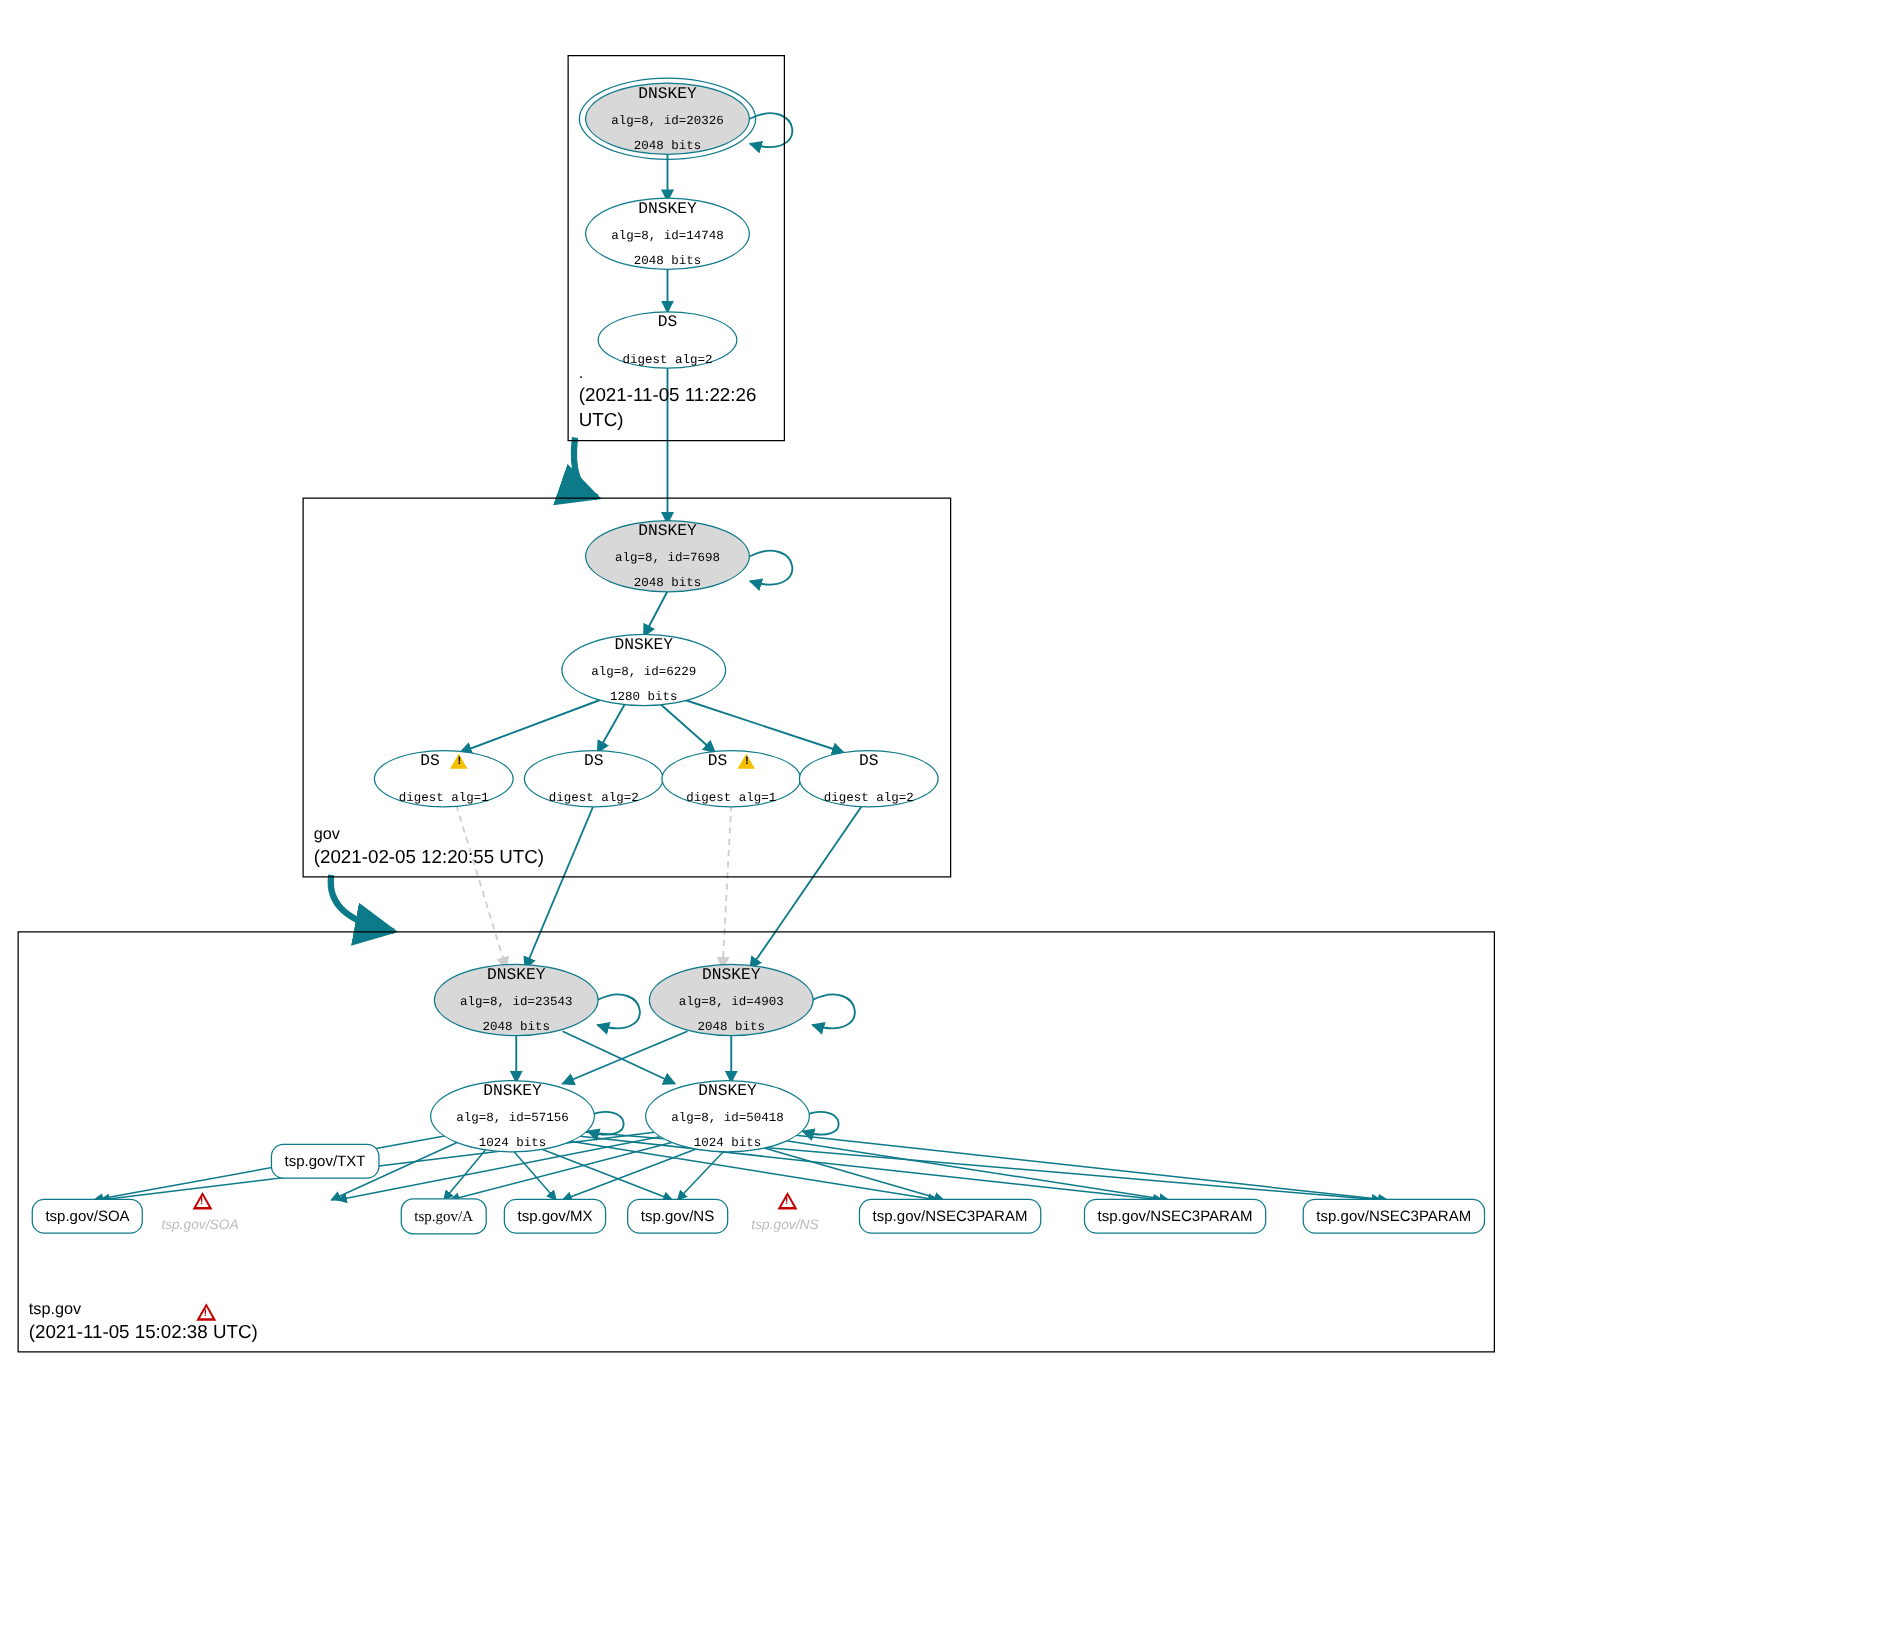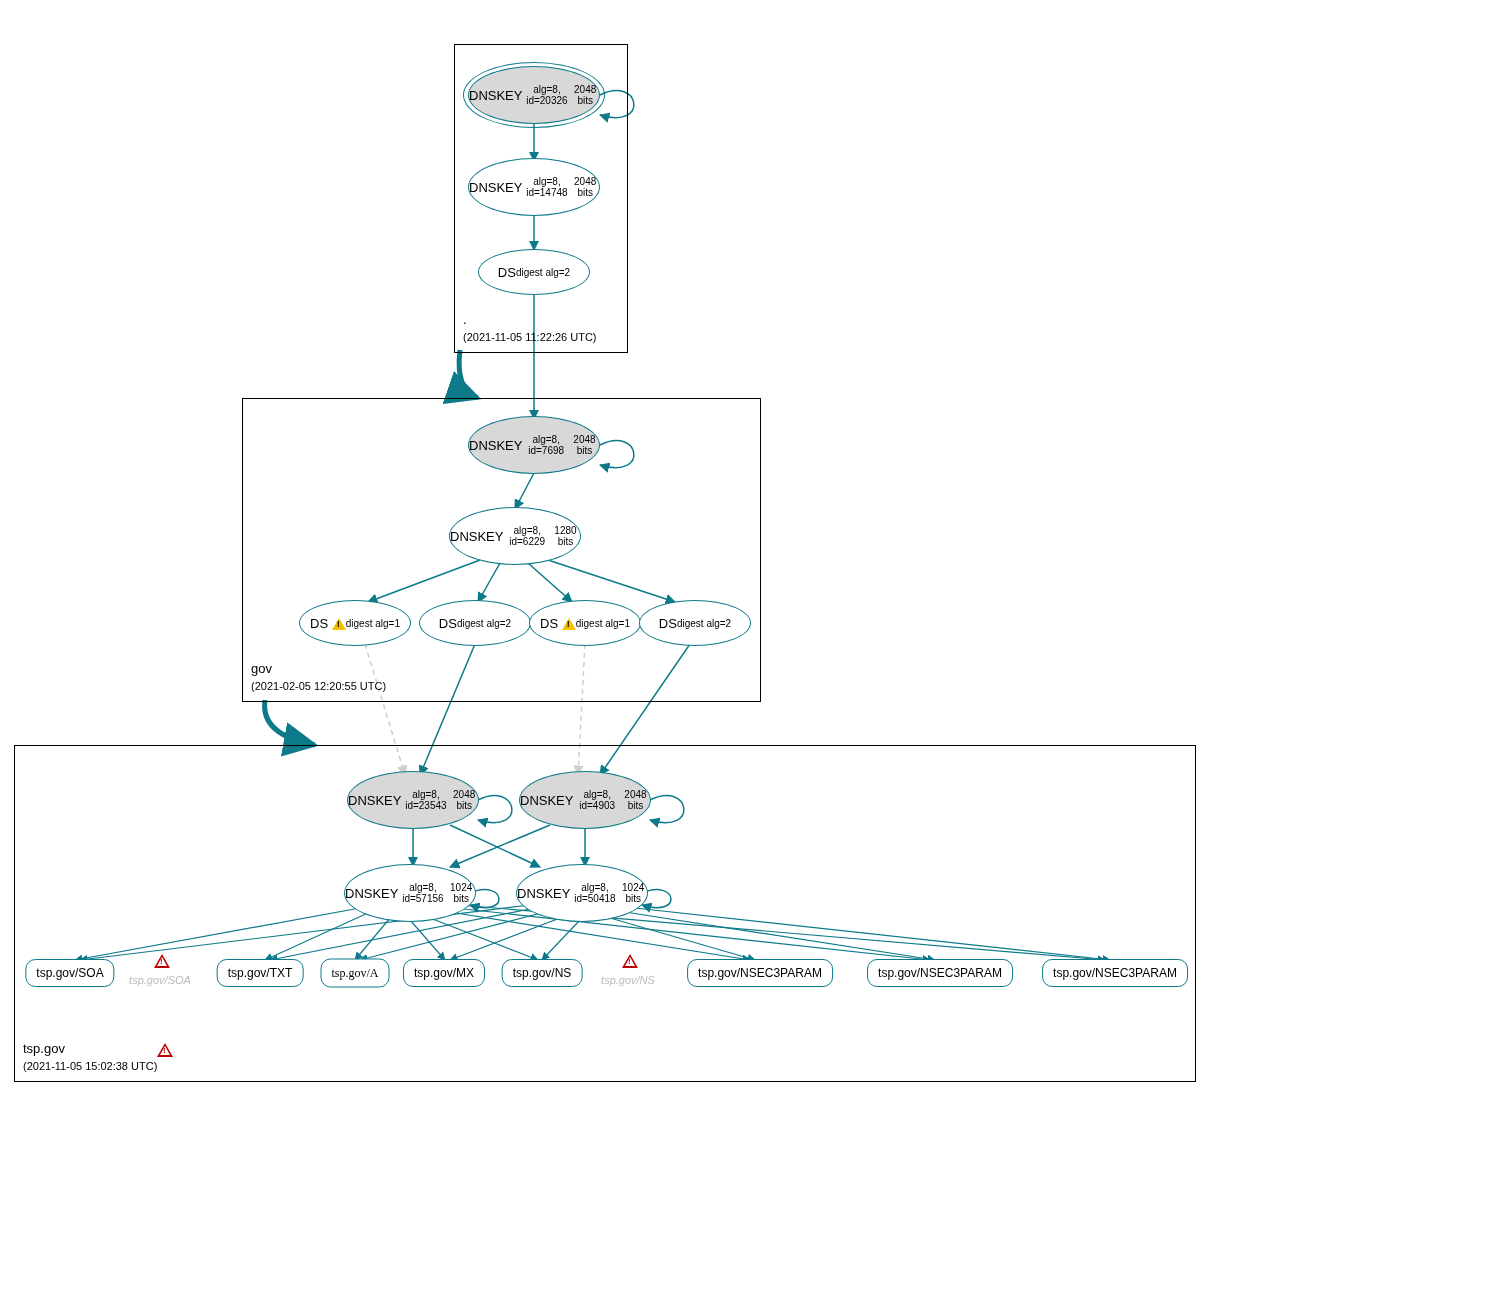--- a/index.html
+++ b/index.html
@@ -1,25 +1,25 @@
 <!DOCTYPE html>
 <html><head>
 <meta charset="utf-8">
 <style>
   html,body{margin:0;padding:0;background:#fff;font-family:Helvetica,Arial,sans-serif;}
   .canvas{position:relative;width:1507px;height:1303px;}
   svg{position:absolute;top:0;left:0;}
 
   .zone-box{position:absolute;border:1px solid #000;background:transparent;}
   .zone-label{position:absolute;left:8px;bottom:6px;font-size:13px;line-height:1.3;}
-  .zone-label .ts{font-size:11px;margin-top:12px;}
+  .zone-label .ts{font-size:15px;margin-top:12px;}
 
   .node{position:absolute;transform:translate(-50%,-50%);border:1.5px solid #0d7a8a;
         background:#fff;border-radius:50%;text-align:center;display:flex;
-        justify-content:center;align-items:center;}
+        flex-direction:column;justify-content:space-between;align-items:center;font-family:Liberation Mono, monospace;}
   .node.key{width:130px;height:56px;}
   .node.ds{width:110px;height:44px;}
   .node.sep{background:#d8d8d8;}
   .node .t1{font-size:13px;}
   .node .t2{font-size:10px;}
   .double-ring{position:absolute;transform:translate(-50%,-50%);
         border:1.5px solid #0d7a8a;border-radius:50%;width:140px;height:64px;pointer-events:none;}
 
   .rr{position:absolute;transform:translate(-50%,-50%);border:1.5px solid #0d7a8a;
       background:#fff;border-radius:10px;padding:6px 10px;font-size:12px;white-space:nowrap;}
@@ -182,21 +182,21 @@
   <div class="node key" style="left:582px;top:893px;">
     <div class="t1">DNSKEY</div>
     <div class="t2">alg=8, id=50418</div>
     <div class="t2">1024 bits</div>
   </div>
 
   
   <div class="rr" style="left:70px; top:973px;">tsp.gov/SOA</div>
   <div class="ghost" style="left:160px;top:980px;">tsp.gov/SOA</div>
   <div class="err-icon" style="left:162px;top:963px;"><span class="err-tri"></span></div>
-  <div class="rr" style="left:260px;top:973px;">tsp.gov/TXT</div>
+  <div class="rr" style="left:260px;top:929px;">tsp.gov/TXT</div>
   <div class="rr" style="left:355px;top:973px;font-family:Liberation Serif, serif;">tsp.gov/A</div>
   <div class="rr" style="left:444px;top:973px;">tsp.gov/MX</div>
   <div class="rr" style="left:542px;top:973px;">tsp.gov/NS</div>
   <div class="ghost" style="left:628px;top:980px;">tsp.gov/NS</div>
   <div class="err-icon" style="left:630px;top:963px;"><span class="err-tri"></span></div>
   <div class="rr" style="left:760px;top:973px;">tsp.gov/NSEC3PARAM</div>
   <div class="rr" style="left:940px;top:973px;">tsp.gov/NSEC3PARAM</div>
   <div class="rr" style="left:1115px;top:973px;">tsp.gov/NSEC3PARAM</div>
 
   

